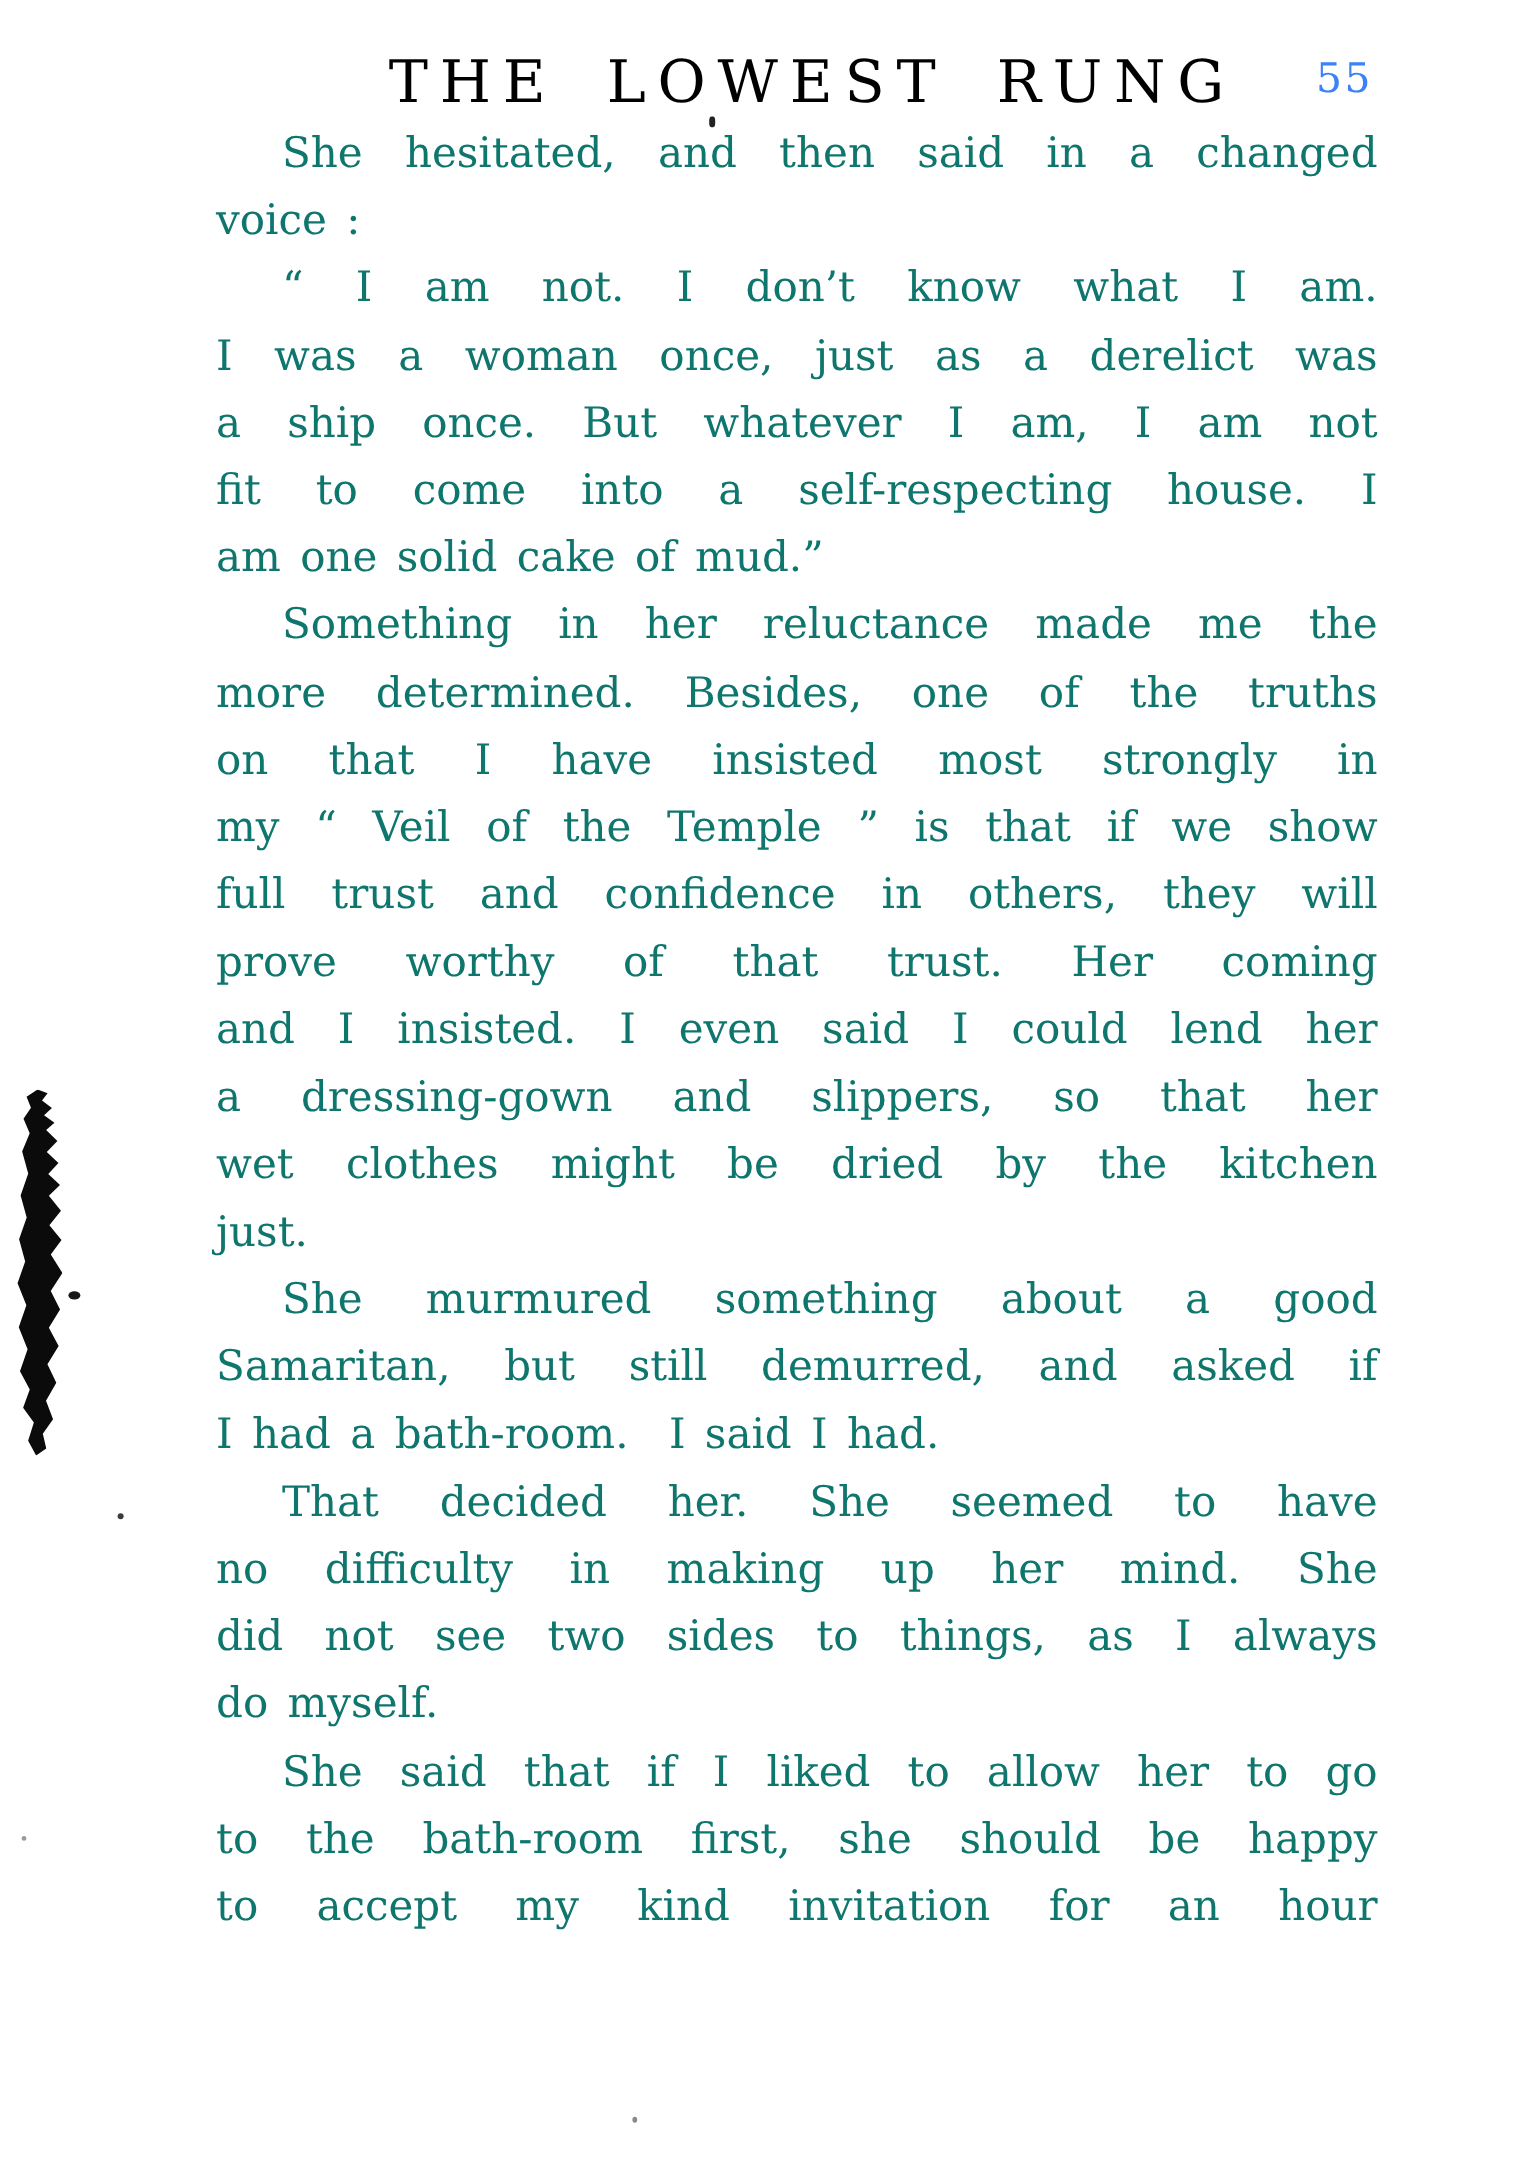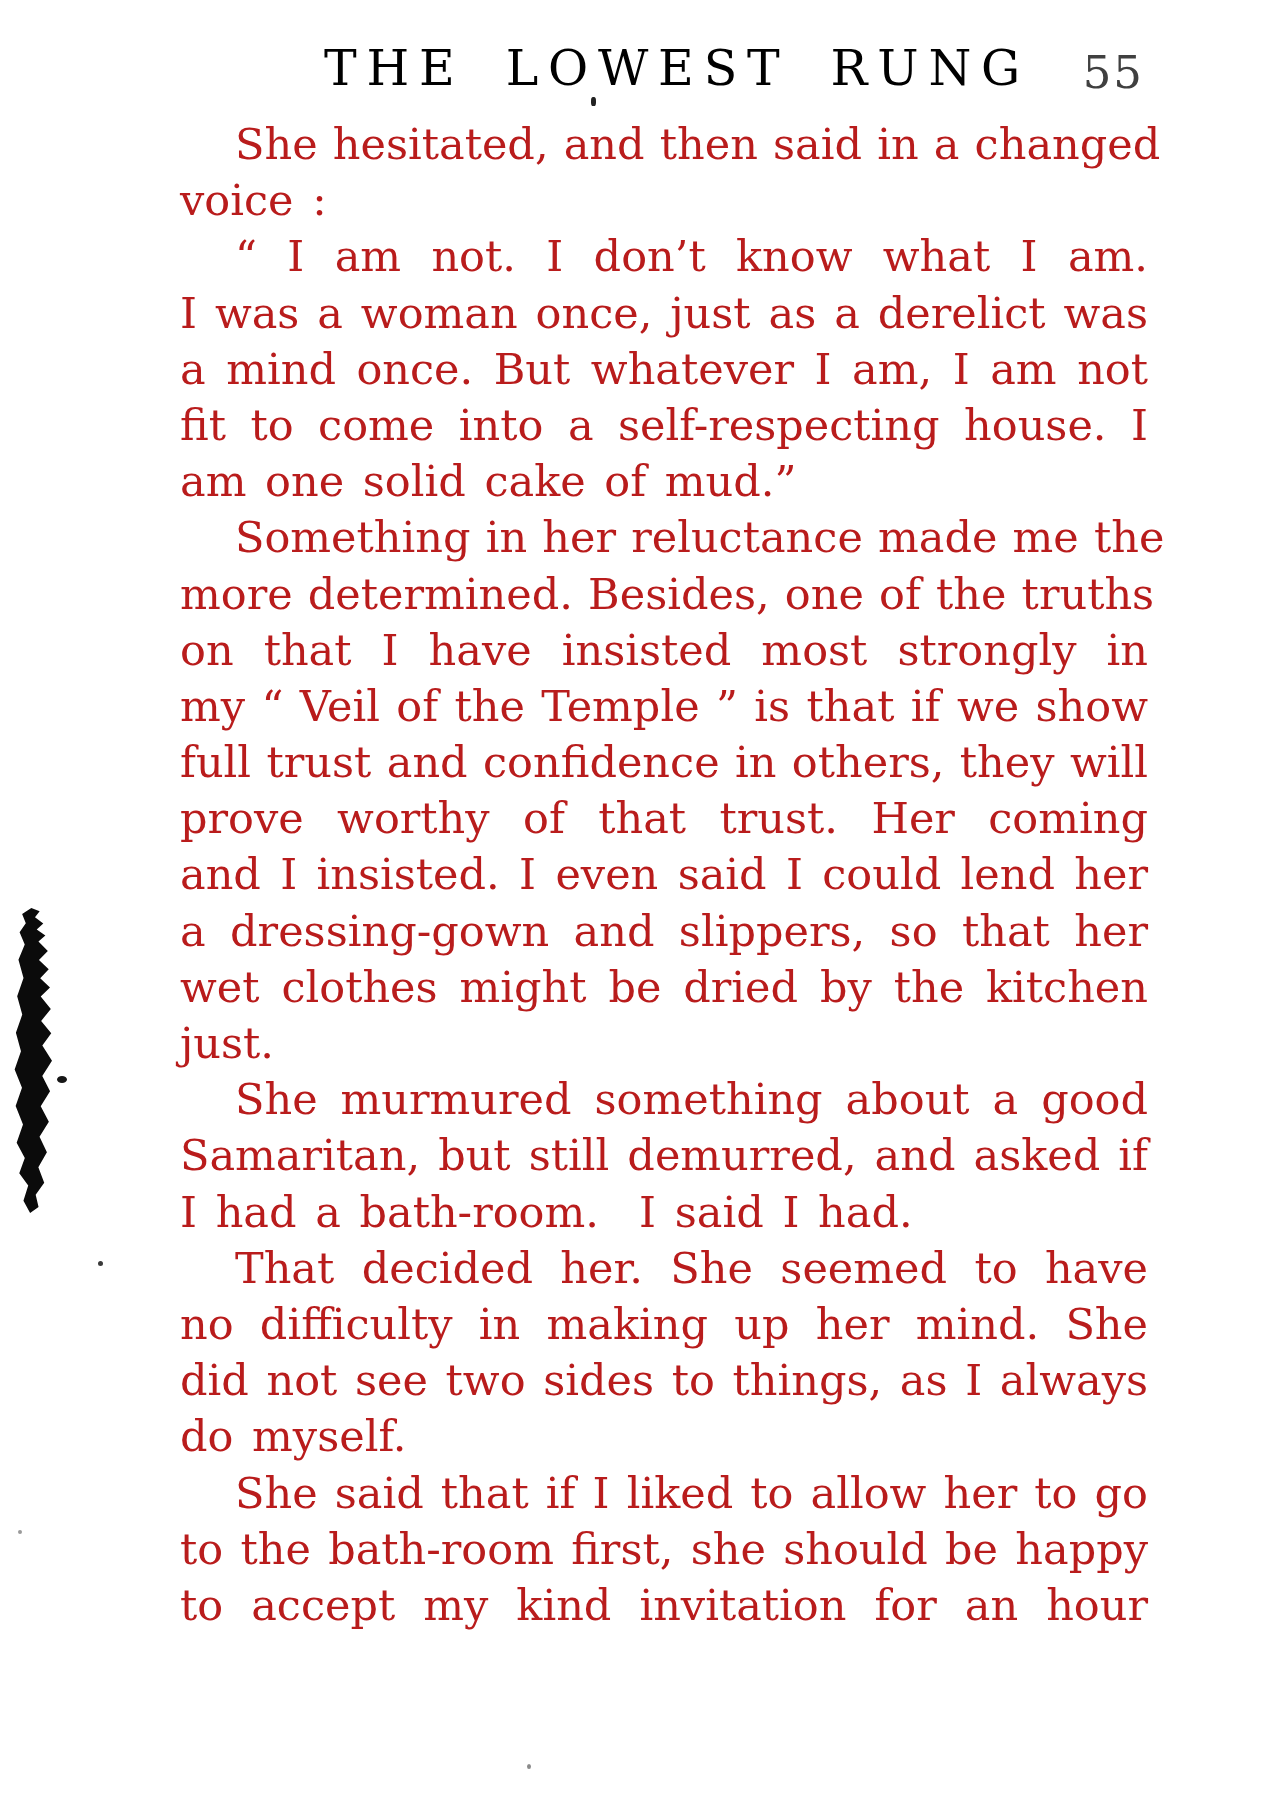--- a/index.html
+++ b/index.html
@@ -32,34 +32,34 @@
     line-height: 1.15;
     letter-spacing: 0.20em;
     word-spacing: 0.32em;
     color: #000000;
     white-space: nowrap;
   }
   .page-number {
     position: absolute;
     right: 4px;
     top: 7px;
-    font-size: 45px;
+    font-size: 34px;
     line-height: 1.1;
     letter-spacing: 2px;
-    color: #404040;
+    color: #3b82f6;
   }
   .text-block {
     position: absolute;
     left: 180px;
-    top: 116px;
+    top: 100px;
     width: 968px;
-    font-size: 43px;
+    font-size: 35px;
     line-height: 56.2px;
     word-spacing: 1.5px;
-    color: #b91c1c;
+    color: #0f766e;
   }
   .line {
     text-align: justify;
     text-align-last: justify;
     height: 56.2px;
     white-space: nowrap;
   }
   .line.first { text-indent: 55px; }
   .line.last {
     text-align-last: left;
@@ -91,21 +91,21 @@
   <div class="header">
     <div class="running-title">THE LOWEST RUNG</div>
     <div class="page-number">55</div>
   </div>
 
   <div class="text-block">
       <div class="line first">She hesitated, and then said in a changed</div>
       <div class="line last">voice :</div>
       <div class="line first">“ I am not. I don’t know what I am.</div>
       <div class="line">I was a woman once, just as a derelict was</div>
-      <div class="line">a mind once. But whatever I am, I am not</div>
+      <div class="line">a ship once. But whatever I am, I am not</div>
       <div class="line">fit to come into a self-respecting house. I</div>
       <div class="line last">am one solid cake of mud.”</div>
       <div class="line first">Something in her reluctance made me the</div>
       <div class="line">more determined. Besides, one of the truths</div>
       <div class="line">on that I have insisted most strongly in</div>
       <div class="line">my “ Veil of the Temple ” is that if we show</div>
       <div class="line">full trust and confidence in others, they will</div>
       <div class="line">prove worthy of that trust. Her coming</div>
       <div class="line">and I insisted. I even said I could lend her</div>
       <div class="line">a dressing-gown and slippers, so that her</div>

